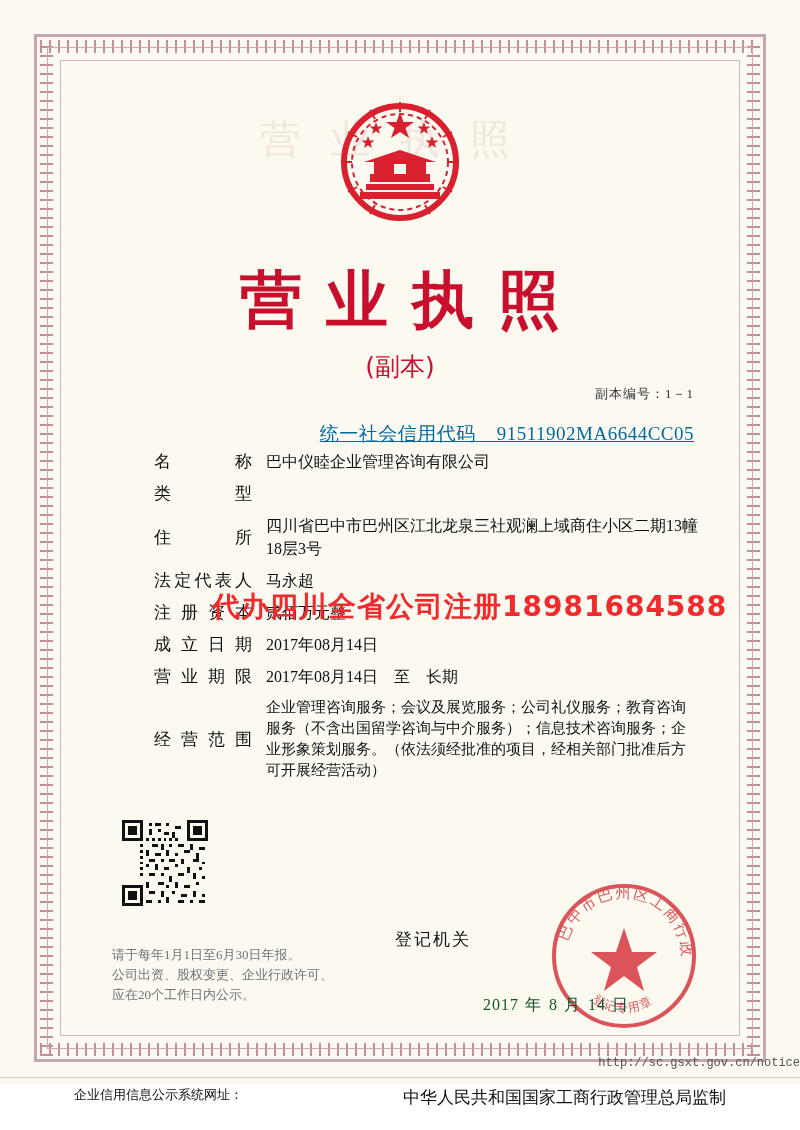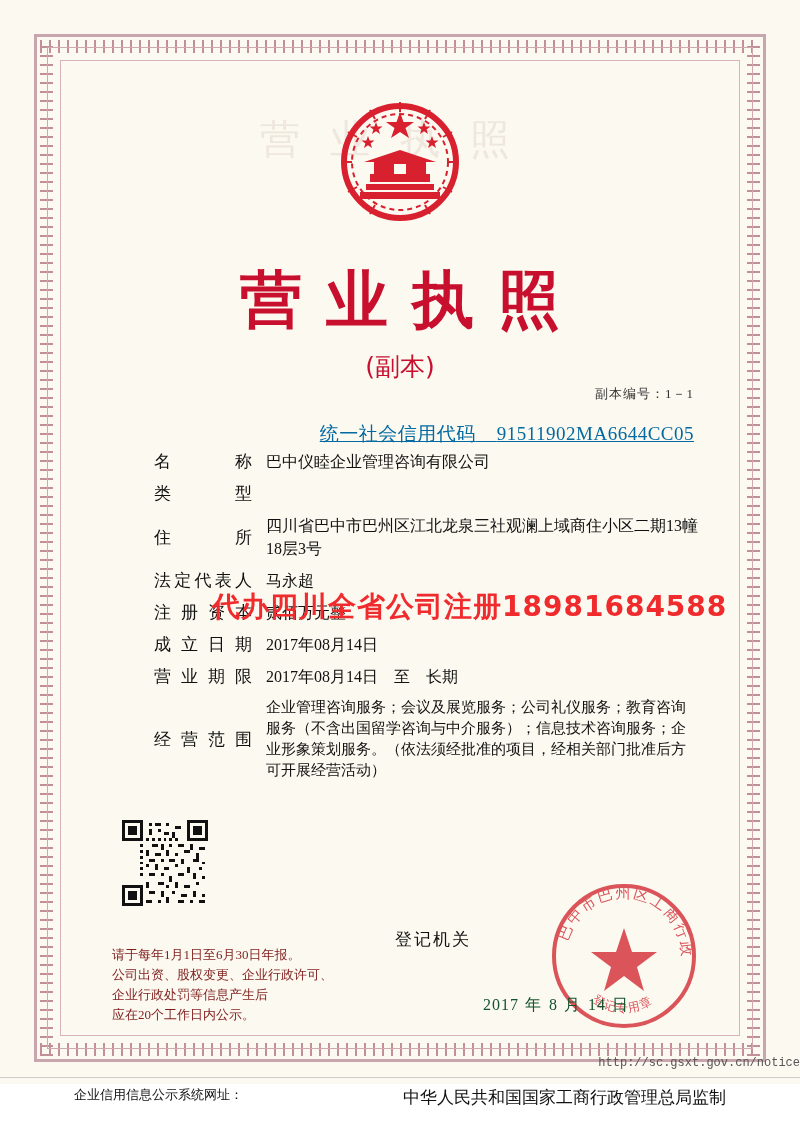--- a/index.html
+++ b/index.html
@@ -181,21 +181,21 @@
     height: 86px;
   }
 
   
   .notes {
     position: absolute;
     left: 112px;
     top: 945px;
     font-size: 13px;
     line-height: 20px;
-    color: #7f1d1d;
+    color: #737373;
   }
 
   .reg-authority {
     position: absolute;
     left: 395px;
     top: 928px;
     font-size: 17px;
     letter-spacing: 2px;
     color: #111;
   }
@@ -444,21 +444,20 @@
           <rect x="19" y="27" width="2" height="1"></rect>
         <rect x="23" y="27" width="1" height="1"></rect>
           <rect x="26" y="27" width="2" height="1"></rect>
       </g>
     </svg>
   </div>
 
   <div class="notes">
     <div>请于每年1月1日至6月30日年报。</div>
     <div>公司出资、股权变更、企业行政许可、</div>
-    <div>企业行政处罚等信息产生后</div>
     <div>应在20个工作日内公示。</div>
   </div>
 
   <div class="reg-authority">登记机关</div>
 
   <div class="seal">
     <svg viewBox="0 0 152 152" width="152" height="152" aria-hidden="true">
       <circle cx="76" cy="76" r="70" fill="none" stroke="#d3303a" stroke-width="4"></circle>
       <polygon points="76,48 84,72 109,72 89,87 96,111 76,96 56,111 63,87 43,72 68,72" fill="#d3303a"></polygon>
       <path id="sealtop" d="M 18 76 A 58 58 0 0 1 134 76" fill="none"></path>

